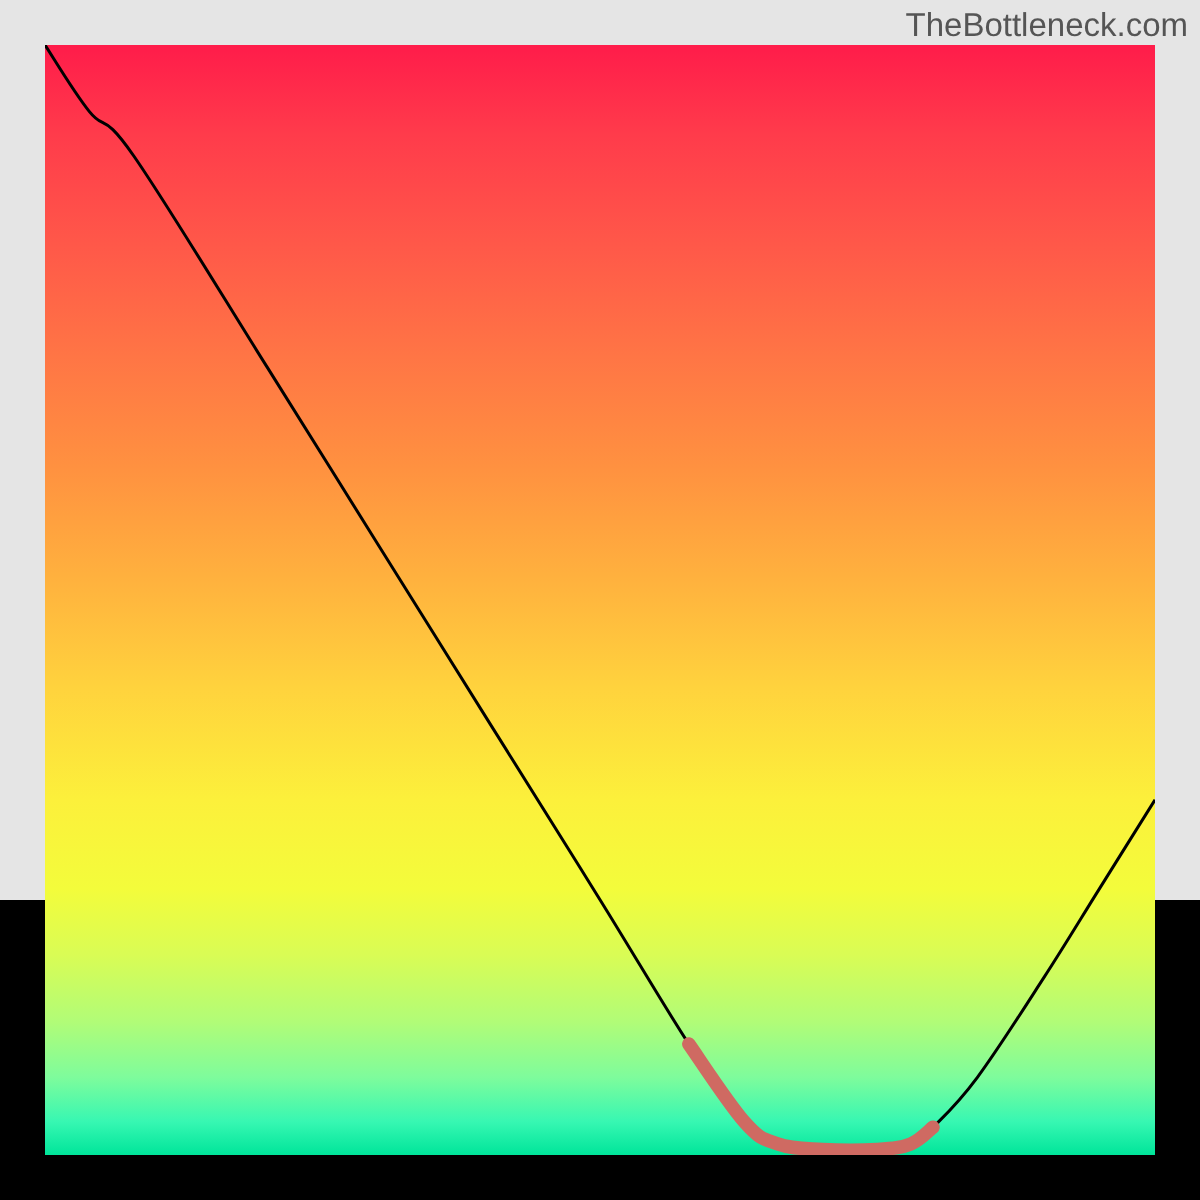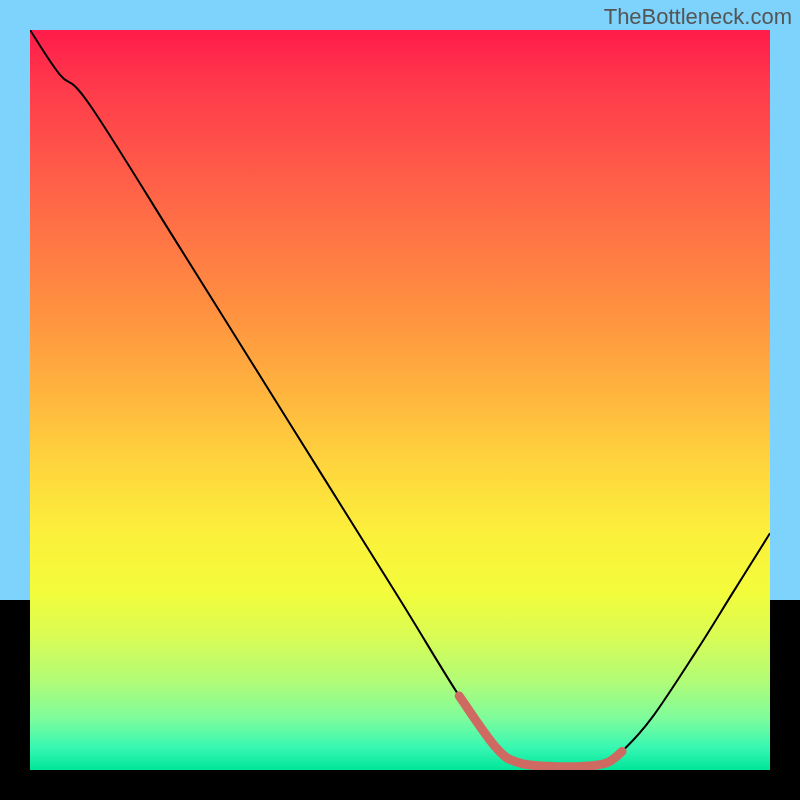--- a/index.html
+++ b/index.html
@@ -1,17 +1,17 @@
 <!DOCTYPE html>
 <html><head>
 <meta charset="utf-8">
 <style>
   * { margin: 0; padding: 0; box-sizing: border-box; }
   html, body { width: 800px; height: 800px; background: #000; overflow: hidden; }
-  .container { position: relative; width: 800px; height: 600px; background: #7dd3fc; text-align: center; }
+  .container { position: relative; width: 800px; height: 600px; background: #e5e5e5; text-align: center; }
   .watermark {
     position: absolute;
     top: 4px;
     right: 8px;
     color: #555;
     font-family: Arial, Helvetica, sans-serif;
     font-size: 22px;
     font-weight: 500;
     z-index: 10;
   }

